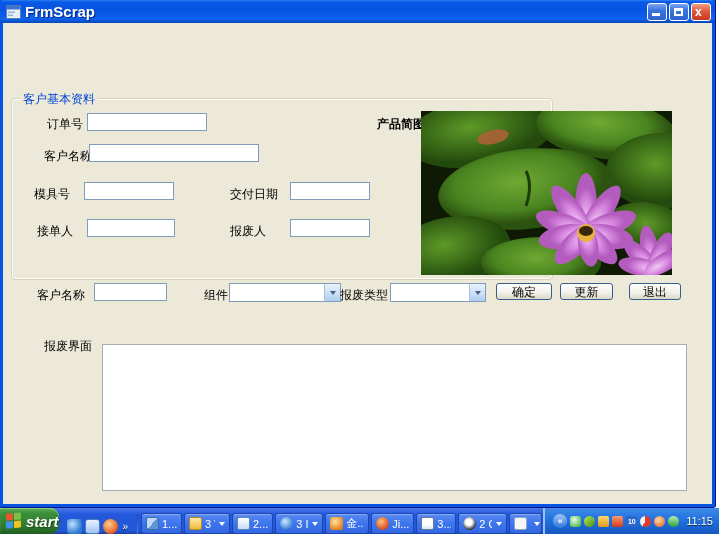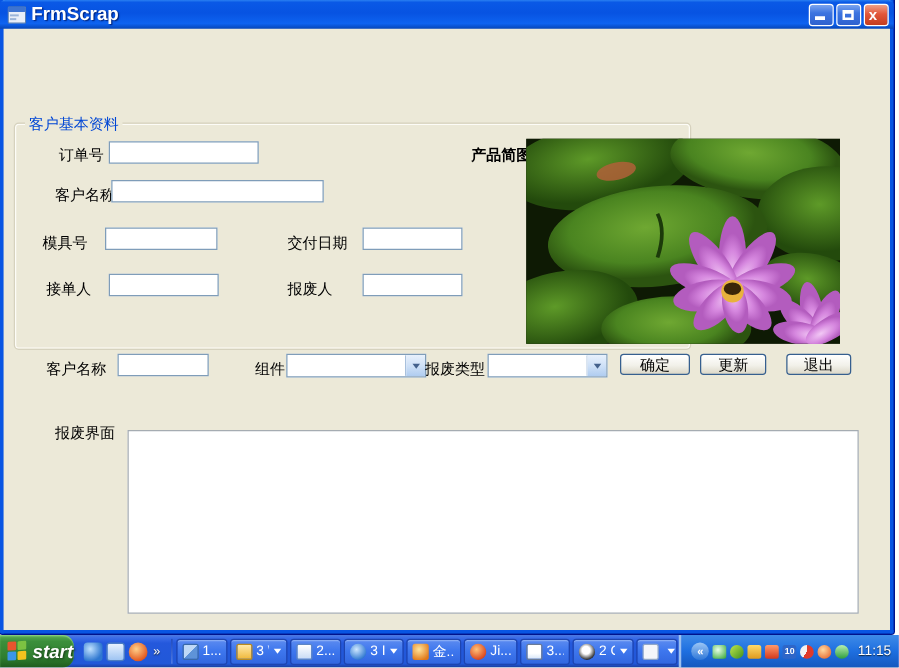--- a/index.html
+++ b/index.html
@@ -54,21 +54,21 @@
             background:linear-gradient(180deg,#FFFFFF 0%,#F2F1EA 55%,#DCD8C8 100%);
             font-size:12px; font-family:"Liberation Sans",sans-serif; color:#000; padding:0; }
 
   .reason-area { position:absolute; left:100px; top:321px; width:585px; height:147px;
                  border:1px solid #A5ACB2; background:#fff; resize:none;
                  font-family:"Liberation Sans",sans-serif; font-size:12px; padding:2px; }
 
   
   .taskbar { position:absolute; left:0; bottom:0; width:719px; height:26px;
              background:linear-gradient(180deg,#4D79E0 0%,#3A6CE8 9%,#2458DC 25%,#2158D8 88%,#1A3E9E 100%);
-             display:flex; align-items:center; }
+             display:flex; align-items:flex-end; }
   .startbtn { width:78px; height:26px; border-radius:0 9px 9px 0; display:flex; align-items:center;
               background:linear-gradient(180deg,#5BAE55 0%,#3B8F3B 20%,#2E7D2E 70%,#1E5C1E 100%);
               box-shadow:inset 0 1px 1px #8CD27F; padding-left:6px; gap:4px; }
   .startbtn .flag { width:16px; height:16px; display:grid; grid-template-columns:7px 7px; grid-template-rows:7px 7px; gap:1px; transform:skewY(-4deg); }
   .startbtn .flag i { border-radius:1px; }
   .f-r{background:#E8552E;} .f-g{background:#7CC242;} .f-b{background:#3B96E8;} .f-y{background:#F2C21E;}
   .startbtn span { color:#fff; font-size:15px; font-weight:bold; font-style:italic; text-shadow:1px 1px 2px #1A3B1A; }
   .quicklaunch { display:flex; align-items:center; gap:3px; padding:0 5px 0 8px; }
   .ql-icon { width:15px; height:15px; border-radius:3px; }
   .ql-ie { background:radial-gradient(circle at 35% 35%,#BFE1FF,#2E77D0 70%); }

